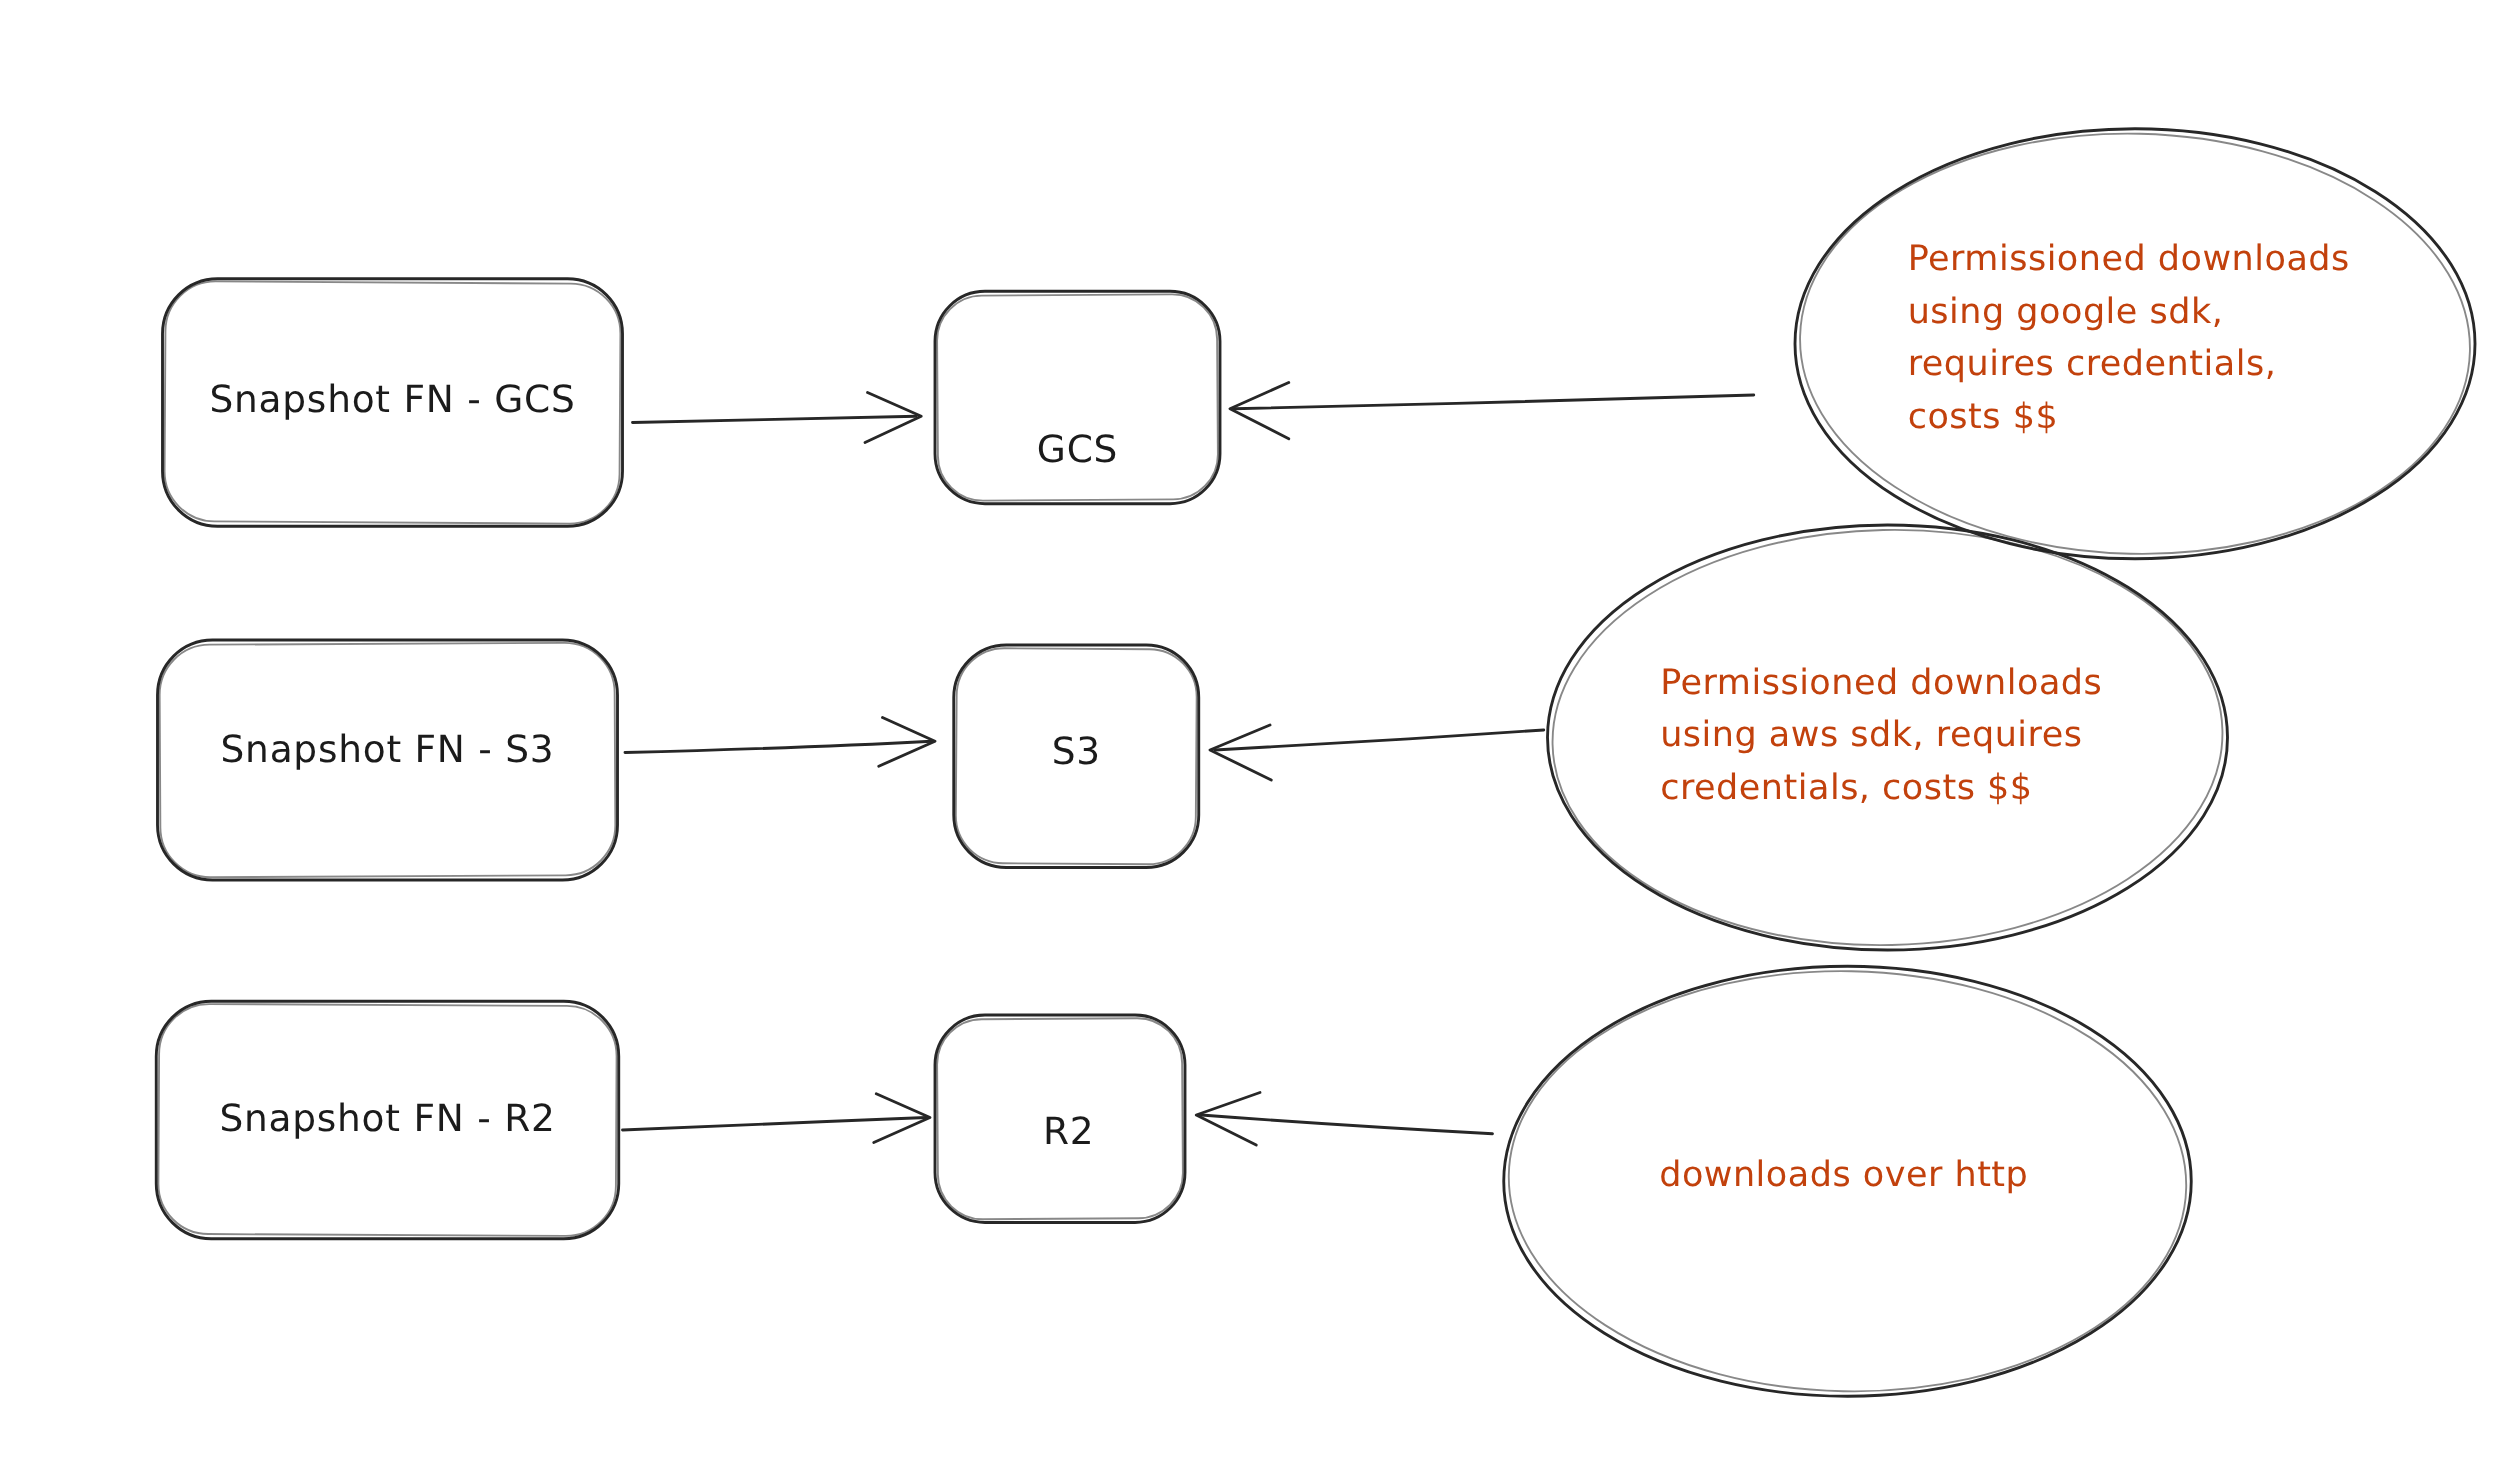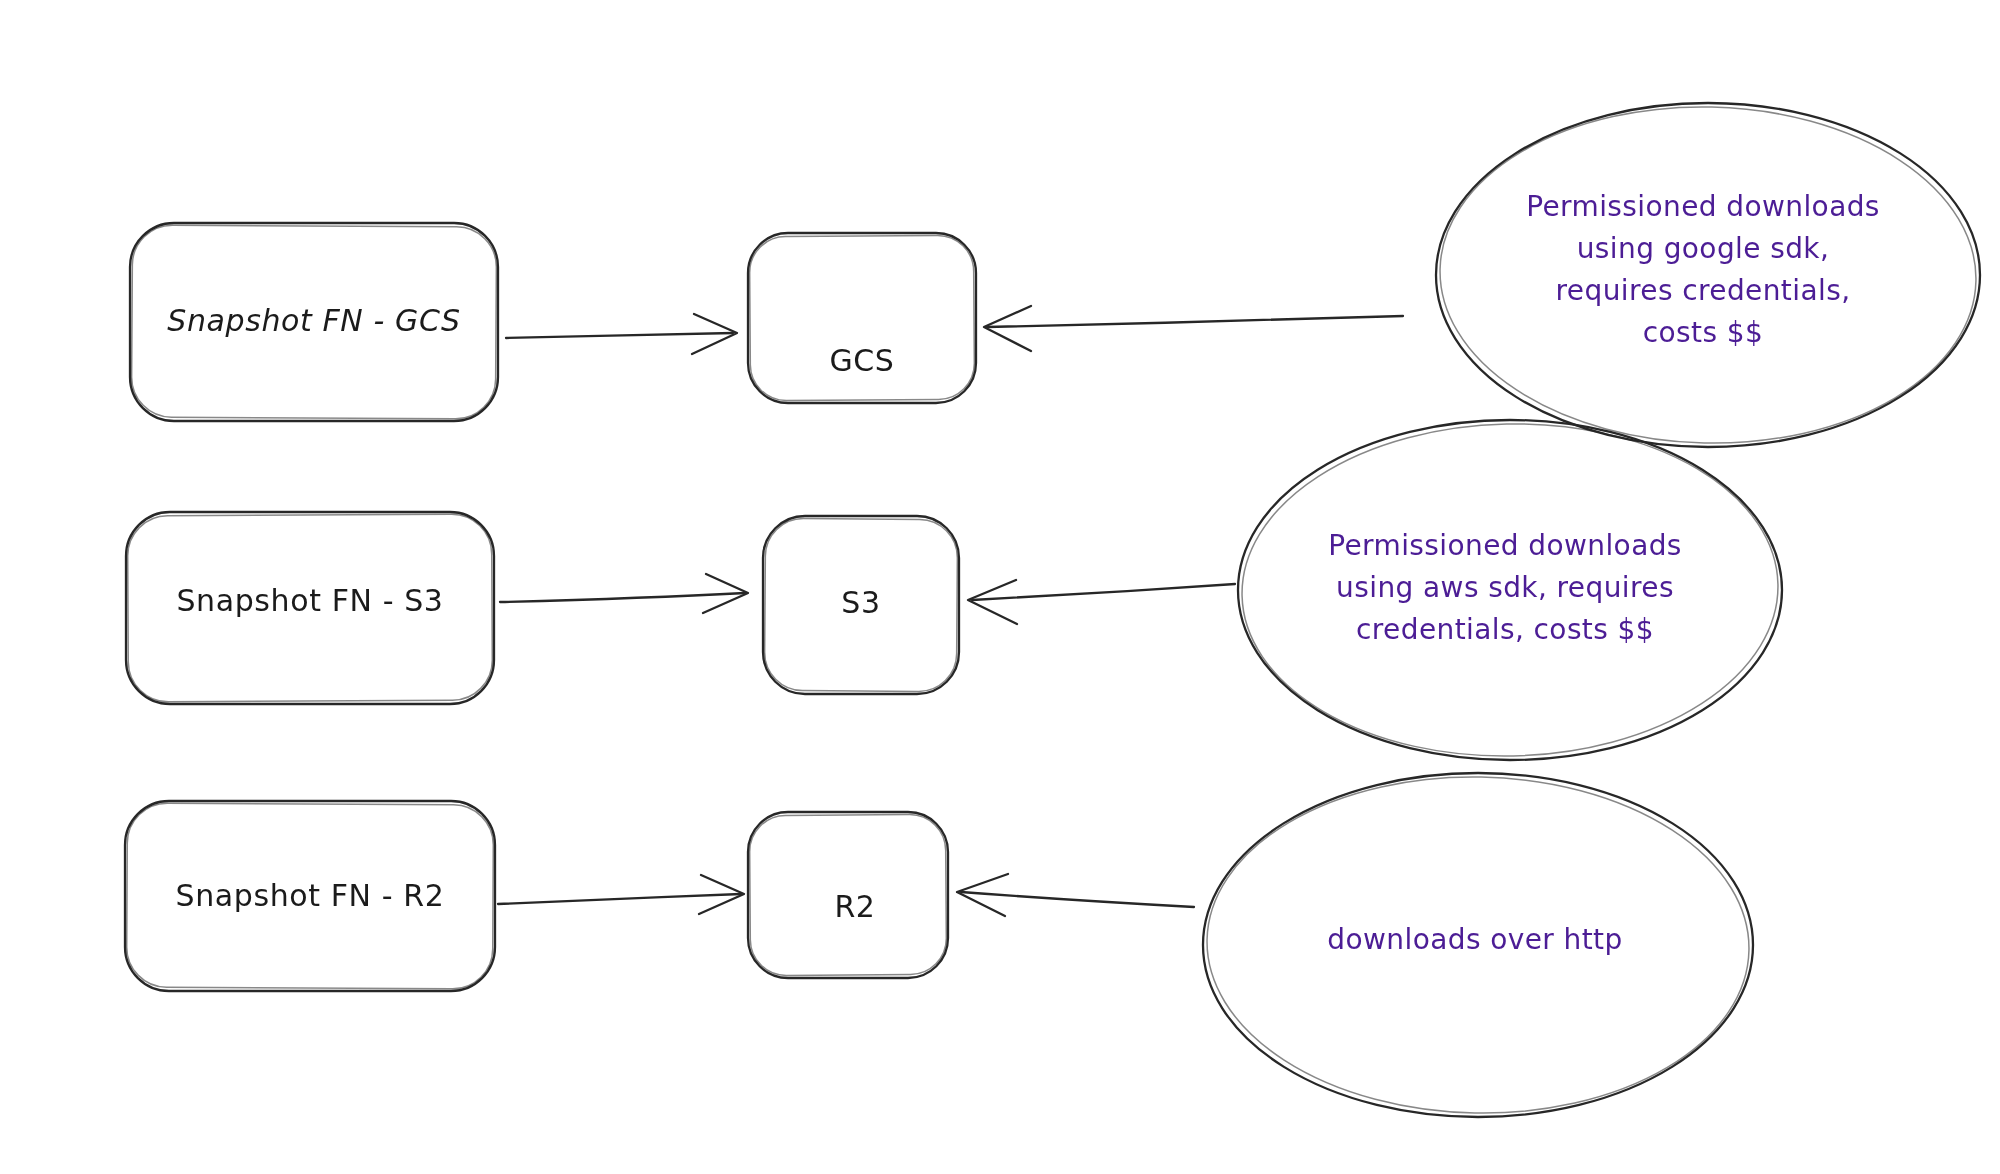--- a/index.html
+++ b/index.html
@@ -20,27 +20,27 @@
     transform: translate(-50%, -50%);
     font-size: 30px;
     font-weight: 500;
     letter-spacing: 0.6px;
     white-space: nowrap;
     color: #1b1b1b;
   }
   .note {
     position: absolute;
     transform: translate(-50%, -50%);
-    text-align: center;
+    text-align: left;
     font-size: 28px;
     font-weight: 500;
     line-height: 42px;
     letter-spacing: 0.4px;
     white-space: nowrap;
-    color: #4c1d95;
+    color: #c2410c;
   }
 </style>
 </head>
 <body>
 
 <div class="canvas">
 
   <svg width="2000" height="1174" viewBox="0 0 2000 1174">
 
     <g>
@@ -100,21 +100,21 @@
     <g>
       <path class="sketch" d="M1194 907 C 1120 903, 1040 898, 961 892"></path>
       <path class="sketch" d="M1008 874 L 957 892 L 1005 916"></path>
     </g>
     <g>
       <ellipse class="sketch" cx="1478" cy="945" rx="275" ry="172"></ellipse>
       <ellipse class="sketch ghost" cx="1478" cy="945" rx="271" ry="168" transform="rotate(1.1 1478 945)"></ellipse>
     </g>
   </svg>
 
-  <div class="label" style="left:314px; top:320px;font-style:italic;">Snapshot FN - GCS</div>
+  <div class="label" style="left:314px; top:320px;">Snapshot FN - GCS</div>
   <div class="label" style="left:862px; top:318px;margin-top:42px;">GCS</div>
   <div class="note" style="left:1703px; top:270px;">
     <div>Permissioned downloads</div>
     <div>using google sdk,</div>
     <div>requires credentials,</div>
     <div>costs $$</div>
   </div>
 
   <div class="label" style="left:310px; top:600px;">Snapshot FN - S3</div>
   <div class="label" style="left:861px; top:602px;">S3</div>

